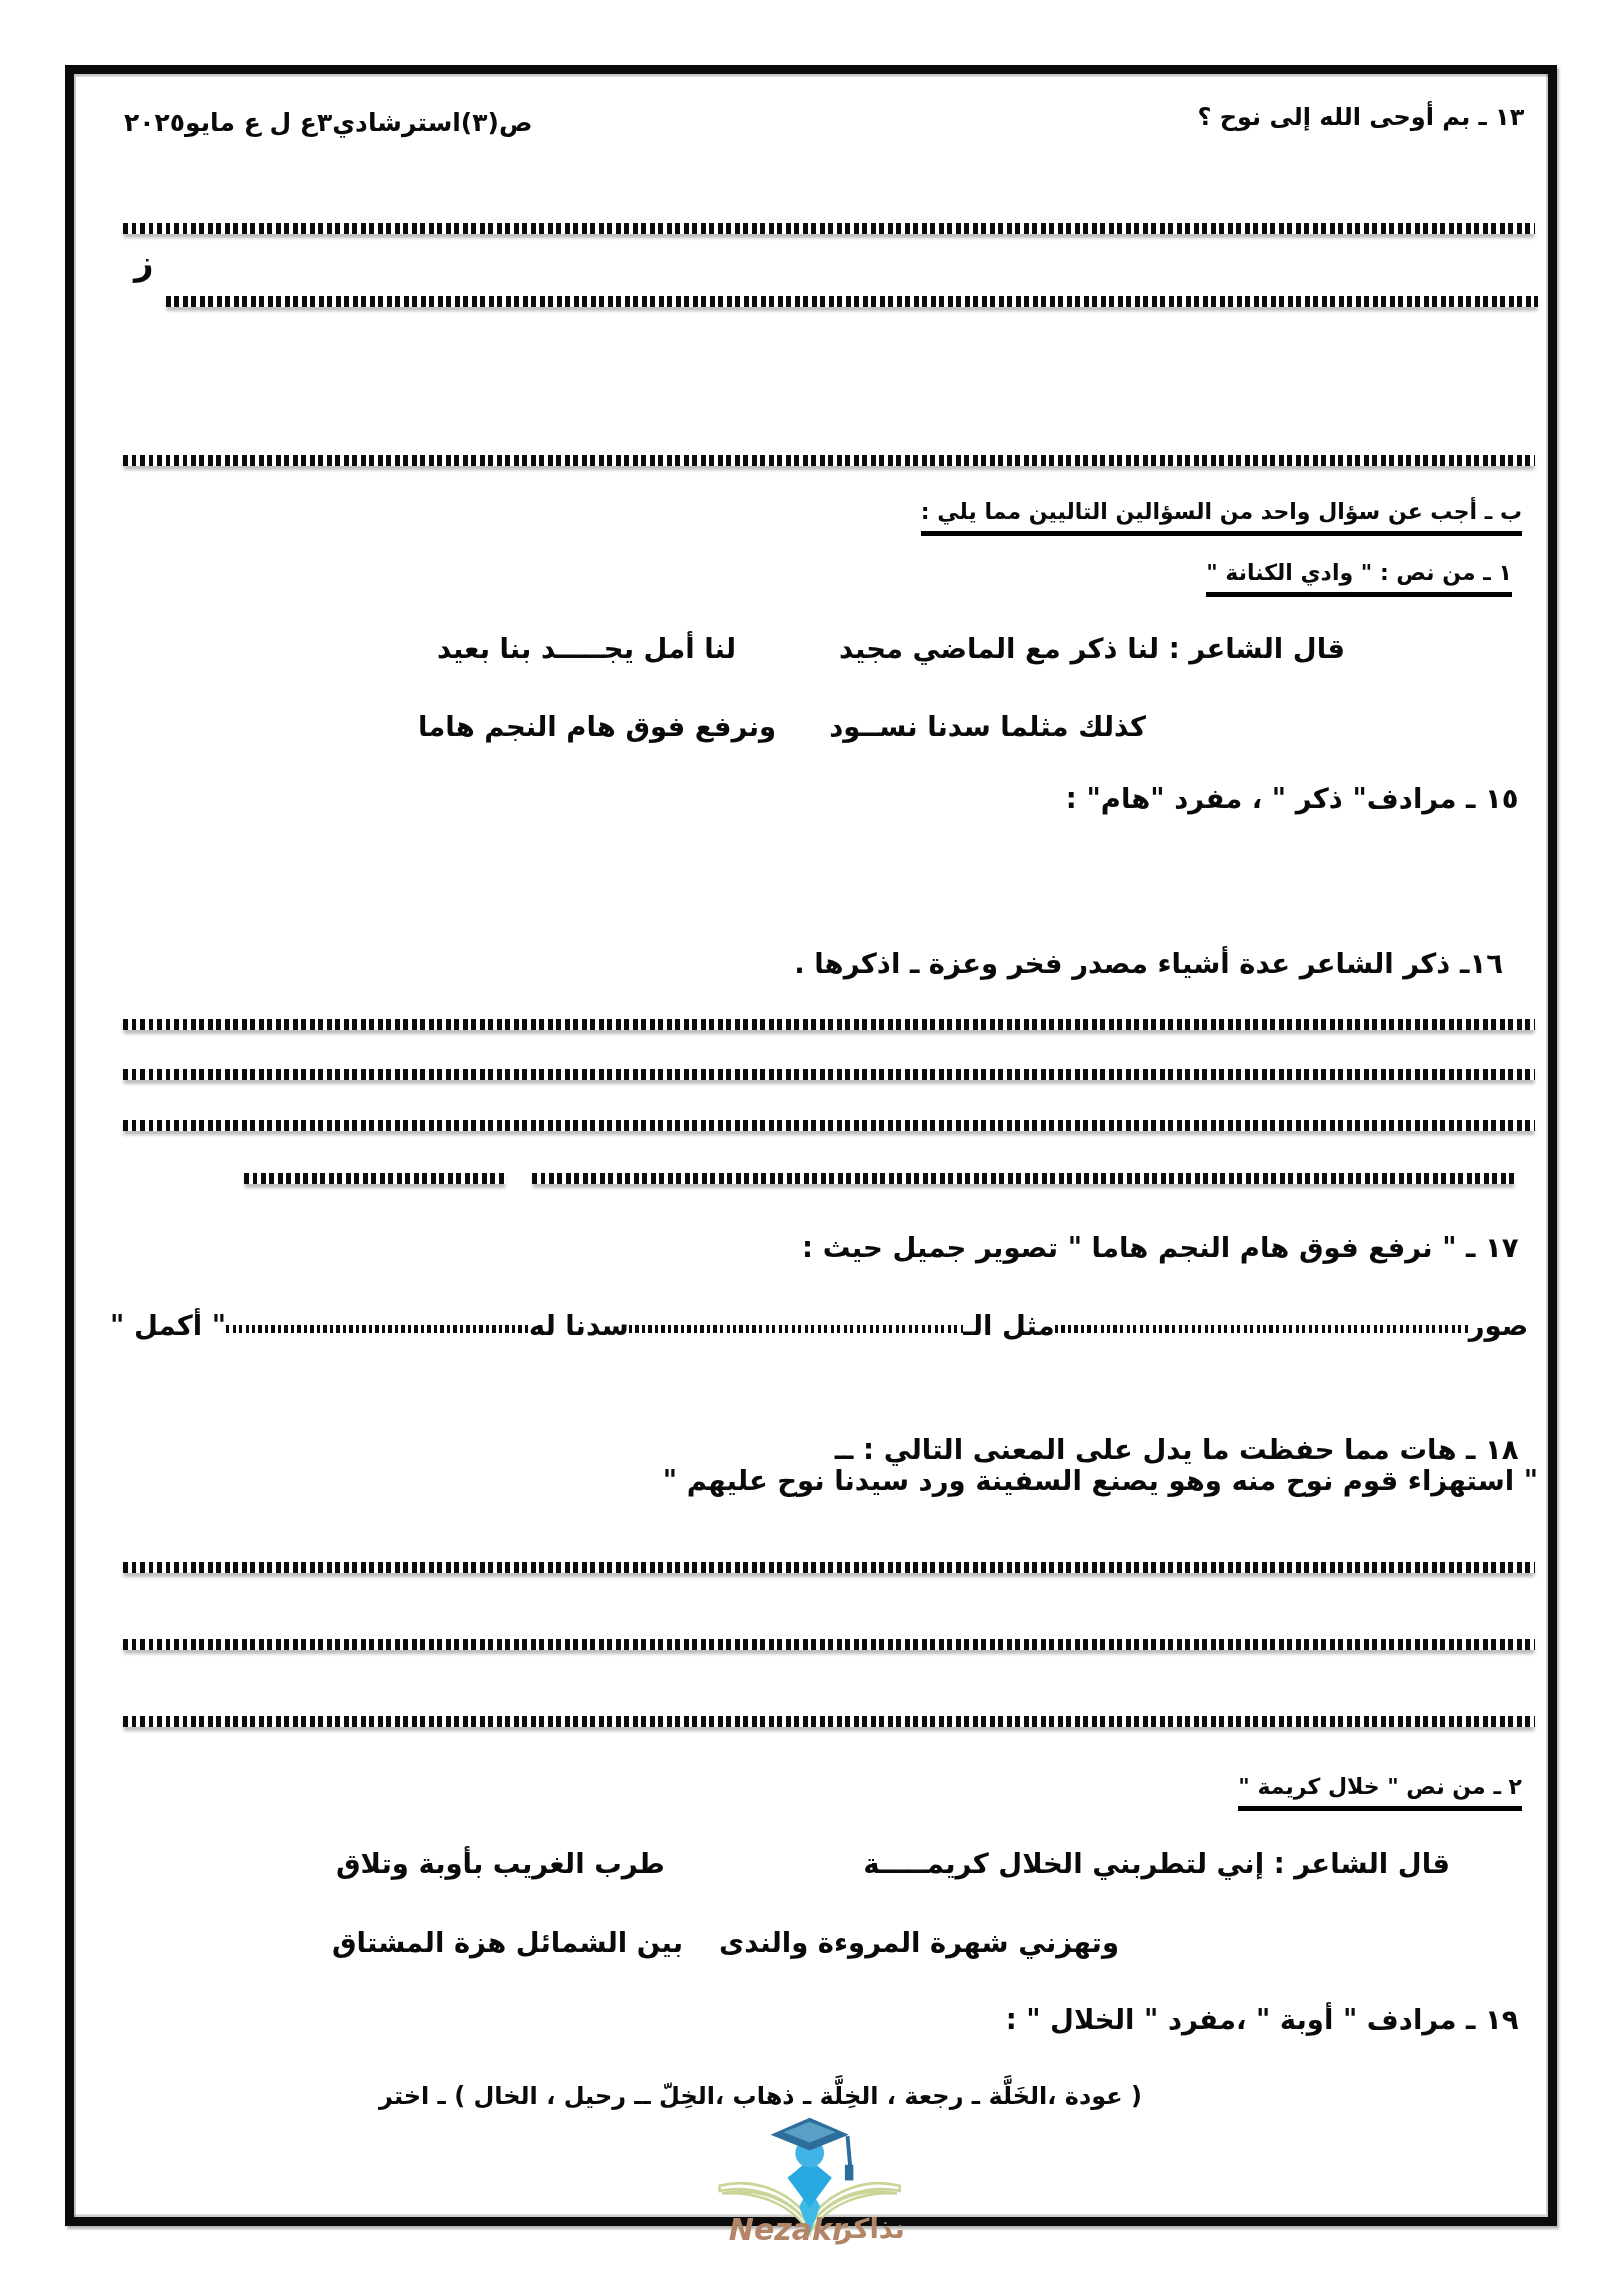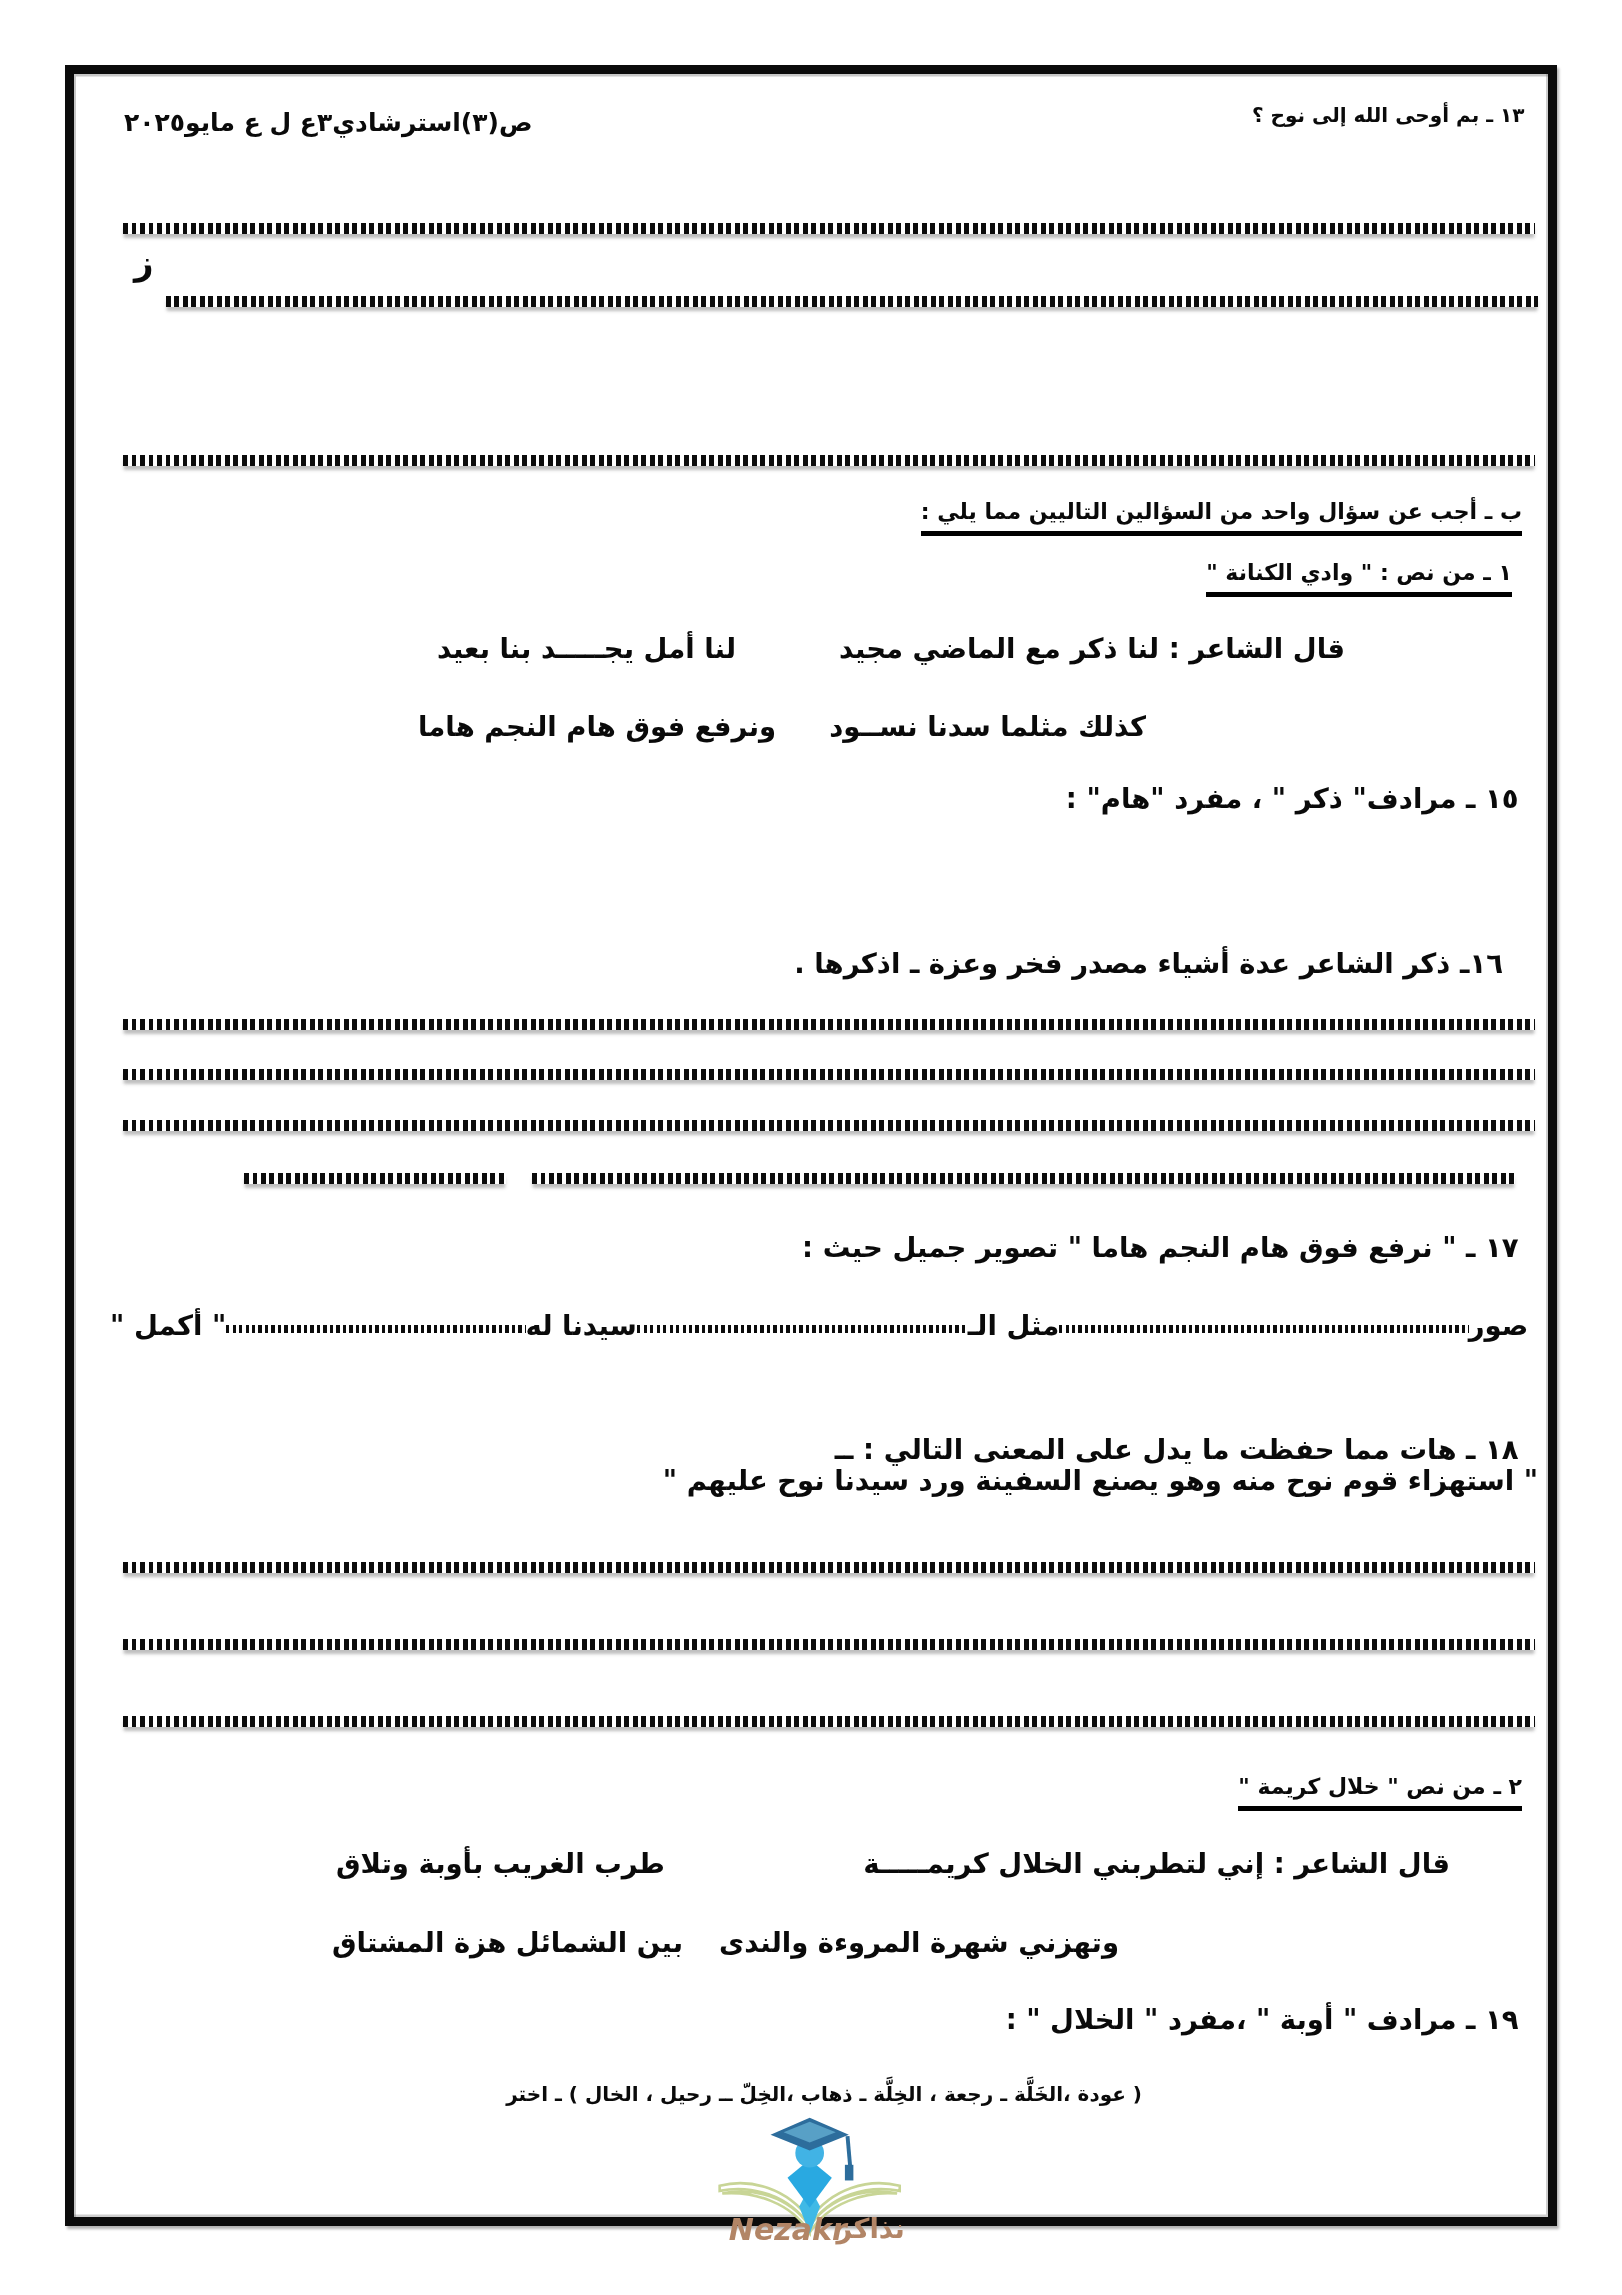--- a/index.html
+++ b/index.html
@@ -6,21 +6,21 @@
   .page{
     position:relative;width:1622px;height:2295px;background:#ffffff;
     font-family:"DejaVu Sans",sans-serif;color:#0a0a0a;overflow:hidden;
   }
   .frame{
     position:absolute;left:65px;top:65px;width:1492px;height:2161px;
     box-sizing:border-box;border:9.2px solid #0b0b0b;background:#ffffff;
     box-shadow:2px 3.3px 2.6px rgba(0,0,0,.30), inset 2px 2.6px 0 rgba(115,115,115,.40), inset -2px -2.6px 0 rgba(115,115,115,.35);
   }
   .t{position:absolute;direction:rtl;text-align:right;white-space:nowrap;font-weight:bold;color:#0a0a0a;}
-  .f38{font-size:25px;} .f40{font-size:20px;} .f42{font-size:27.5px;} .f44{font-size:22px;} .f52{font-size:34px;}
+  .f38{font-size:25px;} .f40{font-size:24px;} .f42{font-size:27.5px;} .f44{font-size:22px;} .f52{font-size:34px;}
   .ul{border-bottom:5.2px solid #000;padding-bottom:6.5px;}
   .dotline{
     position:absolute;height:10.5px;
     background:repeating-linear-gradient(90deg,#0c0c0c 0 4.6px,transparent 4.6px 8.5px);
     box-shadow:0 4.6px 3.3px -0.7px rgba(70,70,70,.35);
   }
   .dotseg{
     height:10.5px;
     background:repeating-linear-gradient(90deg,#0c0c0c 0 4.6px,transparent 4.6px 8.5px);
     box-shadow:0 4.6px 3.3px -0.7px rgba(70,70,70,.35);
@@ -77,21 +77,21 @@
       <span class="dotseg" style="width:262px;"></span>
       <span class="dotseg" style="flex:1;"></span>
     </div>
 
     <div class="t f42" style="top:1157px;right:29.4px;">١٧ ـ  " نرفع فوق هام النجم هاما " تصوير جميل حيث :</div>
     <div class="fillrow" style="top:1235px;left:36px;right:19.6px;">
       <span>صور</span>
       <span class="idots" style="flex-grow:1.3;"></span>
       <span>مثل الـ</span>
       <span class="idots" style="flex-grow:1.05;"></span>
-      <span>سيدنا له</span>
+      <span>سدنا له</span>
       <span class="idots" style="flex-grow:0.95;"></span>
       <span>" أكمل "</span>
     </div>
 
     <div class="t f42" style="top:1311px;right:29.4px;margin-top:48px;">١٨ ـ هات مما حفظت ما يدل على المعنى التالي : ــ</div>
     <div class="t f42" style="top:1390px;right:9.8px;">" استهزاء قوم نوح منه وهو يصنع السفينة ورد سيدنا نوح عليهم "</div>
     <div class="dotline" style="top:1488px;left:49px;right:13px;"></div>
     <div class="dotline" style="top:1565px;left:49px;right:13px;"></div>
     <div class="dotline" style="top:1642px;left:49px;right:13px;"></div>
 

